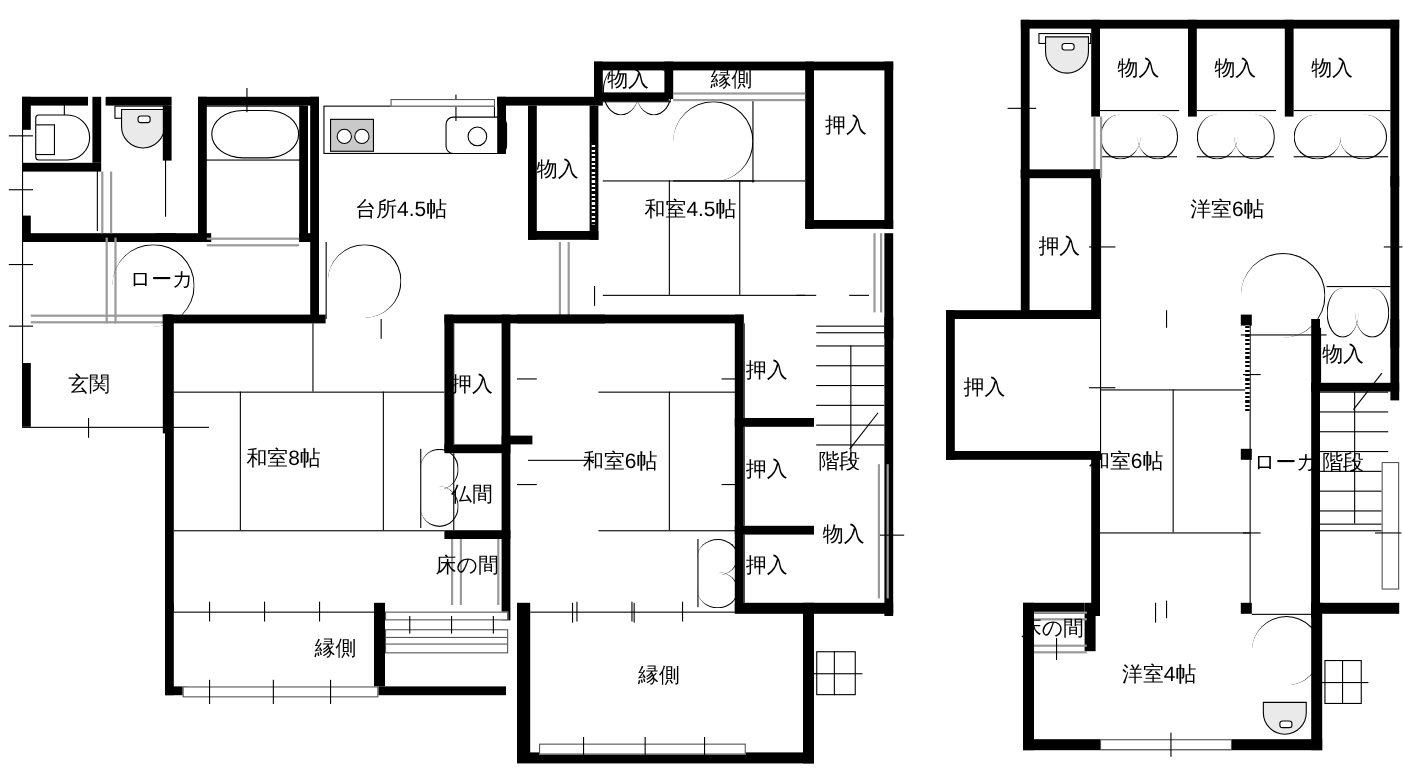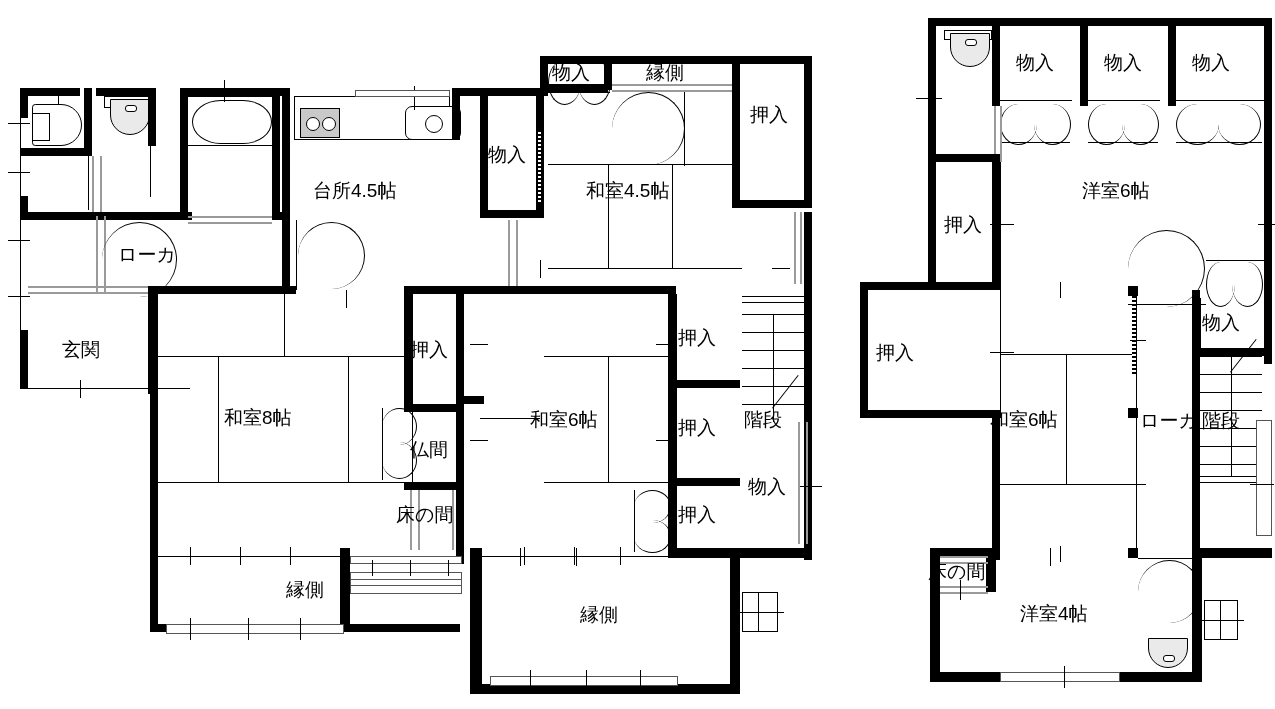--- a/index.html
+++ b/index.html
@@ -259,21 +259,21 @@
   <div class="slide" style="left:490px; top:676px; width:188px; height:10px;"></div>
   <div class="box" style="left:742px; top:592px; width:36px; height:40px;"></div>
   <div class="tn" style="left:758px; top:592px; width:1px; height:40px;"></div>
   <div class="tick" style="left:736px;top:612px;width:48px;height:1px;"></div>
   <div class="tick" style="left:530px;top:670px;width:1px;height:22px;"></div>
   <div class="tick" style="left:586px;top:670px;width:1px;height:22px;"></div>
   <div class="tick" style="left:640px;top:670px;width:1px;height:22px;"></div>
   <div class="tick" style="left:520px;top:548px;width:1px;height:18px;"></div>
   <div class="tick" style="left:576px;top:548px;width:1px;height:18px;"></div>
 
-  <div class="lbl" style="left:313px; top:181px;">台所4.5帖</div>
+  <div class="lbl" style="left:323px; top:181px;">台所4.5帖</div>
   <div class="lbl" style="left:488px; top:145px;">物入</div>
   <div class="lbl" style="left:552px; top:63px;">物入</div>
   <div class="lbl" style="left:646px; top:63px;">縁側</div>
   <div class="lbl" style="left:586px; top:181px;">和室4.5帖</div>
   <div class="lbl" style="left:750px; top:105px;">押入</div>
   <div class="lbl" style="left:118px; top:245px;">ローカ</div>
   <div class="lbl" style="left:62px;  top:340px;">玄関</div>
   <div class="lbl" style="left:224px; top:408px;">和室8帖</div>
   <div class="lbl" style="left:410px; top:340px;">押入</div>
   <div class="lbl" style="left:410px; top:440px;">仏間</div>

